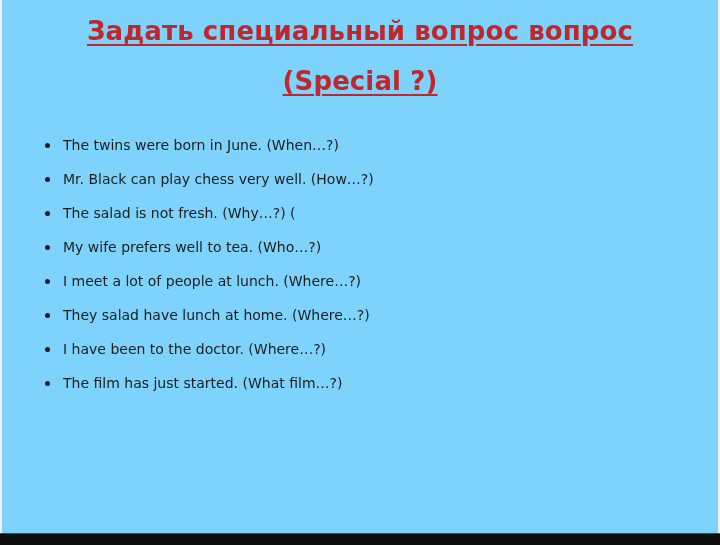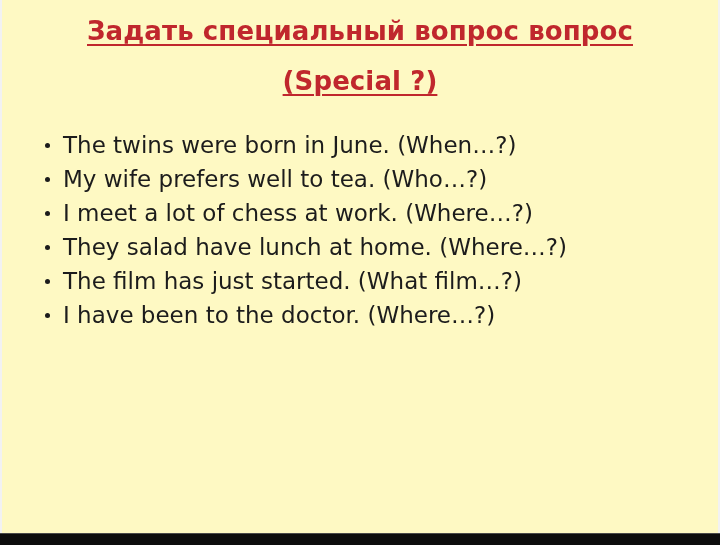--- a/index.html
+++ b/index.html
@@ -7,21 +7,21 @@
     padding: 0;
     background: #ffffff;
   }
   body {
     font-family: "DejaVu Sans", "Liberation Sans", sans-serif;
   }
   .slide {
     position: relative;
     width: 720px;
     height: 545px;
-    background: #fef9c3;
+    background: #7dd3fc;
     overflow: hidden;
     box-sizing: border-box;
   }
   
   .edge-left,
   .edge-right {
     position: absolute;
     top: 0;
     width: 2px;
     height: 533px;
@@ -60,21 +60,21 @@
     right: 20px;
     margin: 0;
     padding: 0;
     list-style: none;
   }
   .bullet-item {
     position: relative;
     padding-left: 23px;
     height: 34px;
     line-height: 34px;
-    font-size: 23px;
+    font-size: 14px;
     color: #1c1c1c;
     white-space: nowrap;
   }
   .bullet-dot {
     position: absolute;
     left: 5px;
     top: 50%;
     width: 5px;
     height: 5px;
     margin-top: -2.5px;
@@ -111,35 +111,43 @@
     </span>
   </div>
 
   <ul class="bullet-list">
     <li class="bullet-item">
       <span class="bullet-dot"></span>
       <span class="bullet-text">The twins were born in June. (When…?)</span>
     </li>
     <li class="bullet-item">
       <span class="bullet-dot"></span>
+      <span class="bullet-text">Mr. Black can play chess very well. (How…?)</span>
+    </li>
+    <li class="bullet-item">
+      <span class="bullet-dot"></span>
+      <span class="bullet-text">The salad is not fresh. (Why…?) (</span>
+    </li>
+    <li class="bullet-item">
+      <span class="bullet-dot"></span>
       <span class="bullet-text">My wife prefers well to tea. (Who…?)</span>
     </li>
     <li class="bullet-item">
       <span class="bullet-dot"></span>
-      <span class="bullet-text">I meet a lot of chess at work. (Where…?)</span>
+      <span class="bullet-text">I meet a lot of people at lunch. (Where…?)</span>
     </li>
     <li class="bullet-item">
       <span class="bullet-dot"></span>
       <span class="bullet-text">They salad have lunch at home. (Where…?)</span>
     </li>
     <li class="bullet-item">
       <span class="bullet-dot"></span>
-      <span class="bullet-text">The film has just started. (What film…?)</span>
+      <span class="bullet-text">I have been to the doctor. (Where…?)</span>
     </li>
     <li class="bullet-item">
       <span class="bullet-dot"></span>
-      <span class="bullet-text">I have been to the doctor. (Where…?)</span>
+      <span class="bullet-text">The film has just started. (What film…?)</span>
     </li>
   </ul>
 
   <div class="bottom-bar"></div>
 
 </div>
 
 </body></html>

